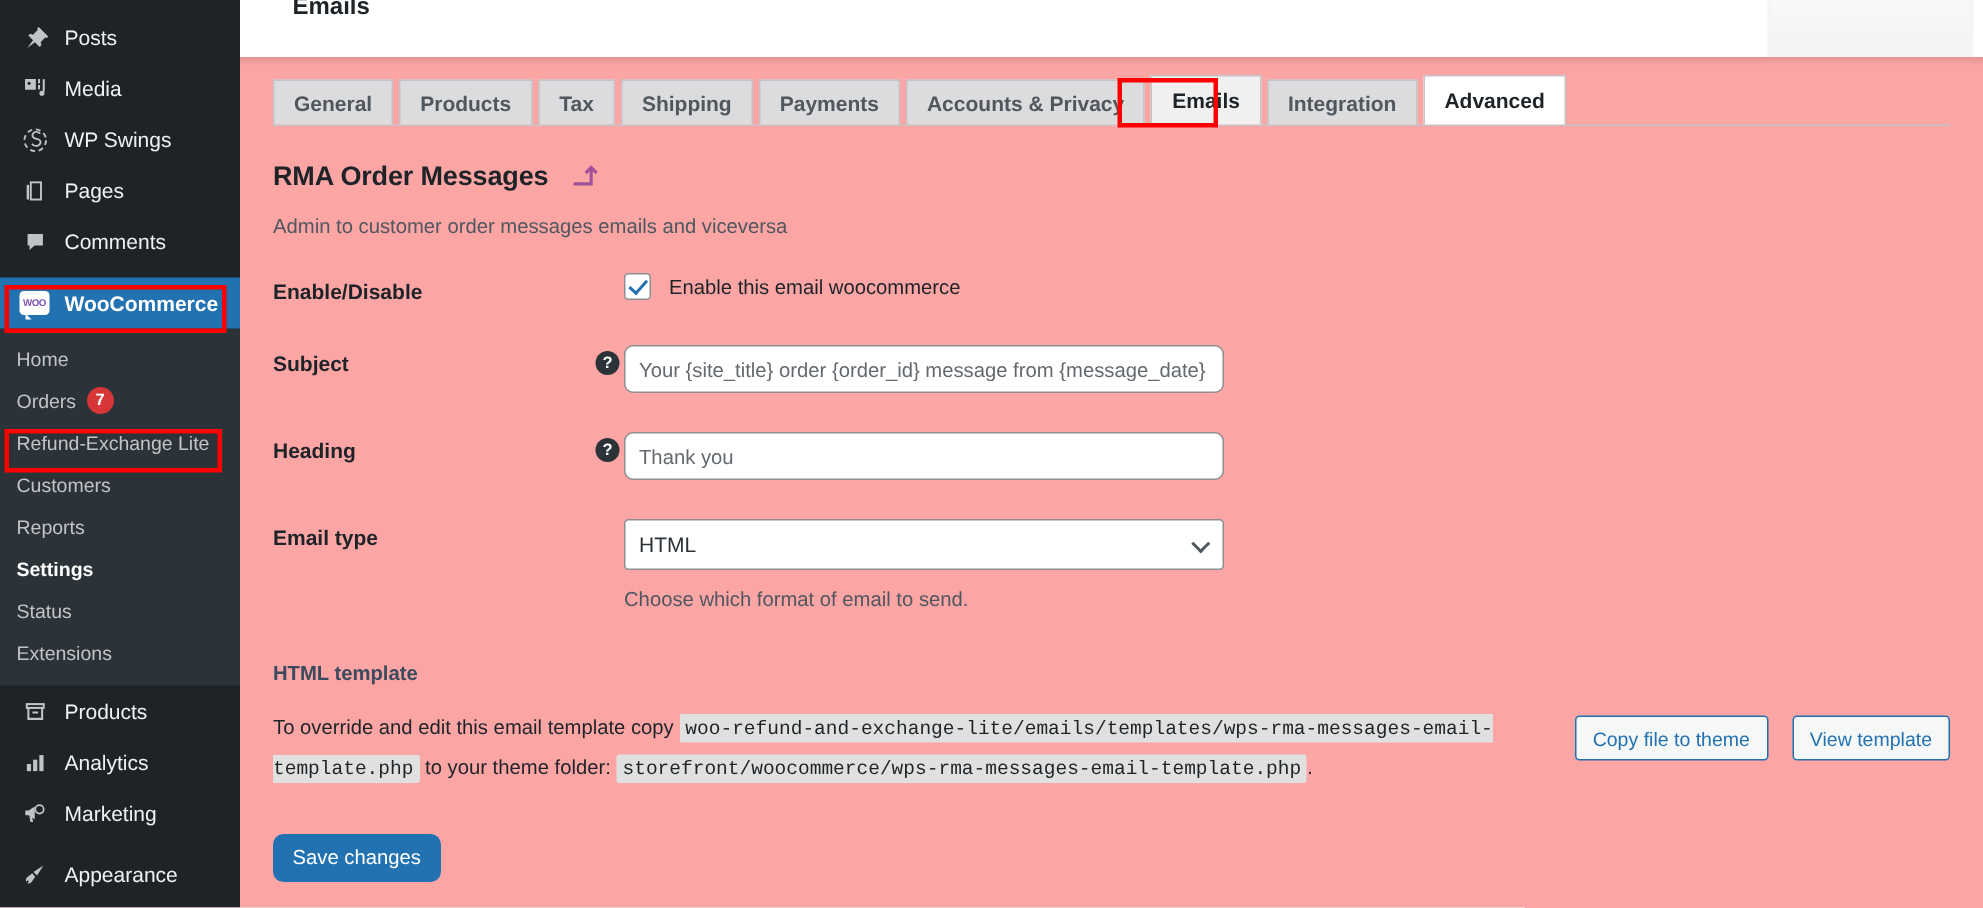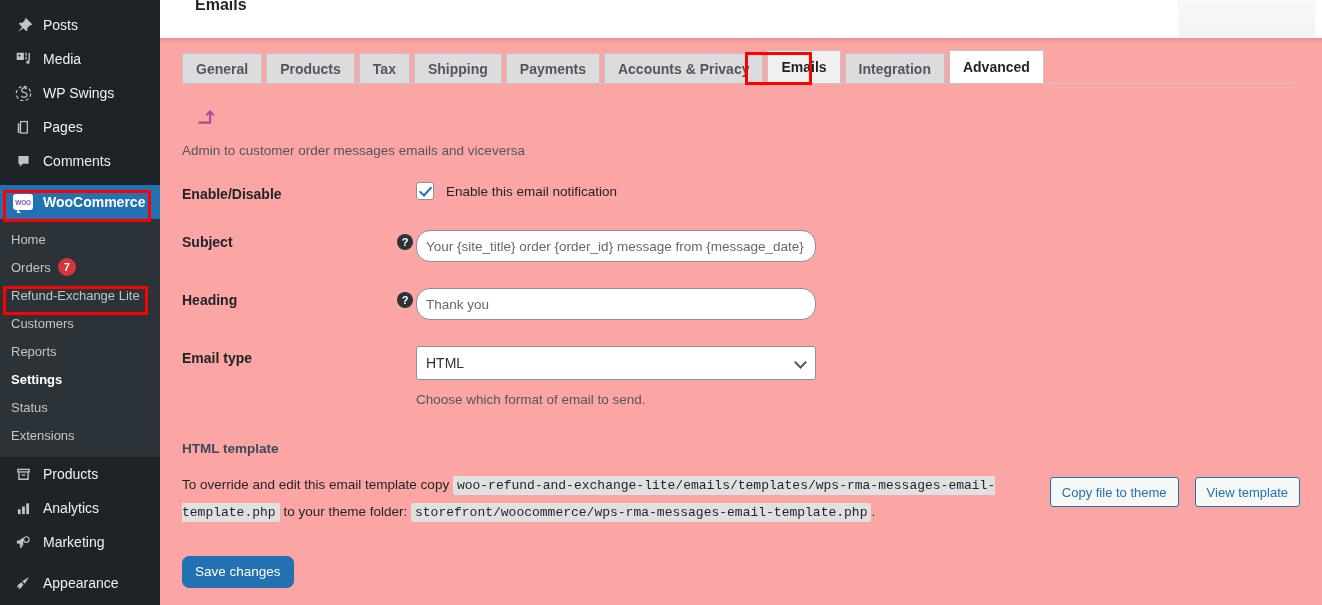--- a/index.html
+++ b/index.html
@@ -244,21 +244,21 @@
   }
   .cb-label {
     margin-left: 12px;
     font-size: 13.5px;
     color: #1d2327;
   }
 
   input.txt {
     width: 400px; height: 32px;
     border: 1px solid #8c8f94;
-    border-radius: 14px;
+    border-radius: 6px;
     background: #fff;
     padding: 0 9px;
     font-size: 13.5px;
     color: #2c3338;
     font-family: "Liberation Sans", sans-serif;
   }
   input.txt::placeholder { color: #646970; opacity: 1; }
 
   .selwrap {
     position: relative;
@@ -530,39 +530,40 @@
       <div class="tab">
           <span>Integration</span>
         </div>
       <div class="tab white">
           <span>Advanced</span>
         </div>
     </div>
 
     
     <div class="sec-head">
+      <h2>RMA Order Messages</h2>
       <span class="back-arrow">
         <svg class="svg-ico" width="20" height="20" viewBox="0 0 20 20" fill="none" stroke="#a0519a" stroke-width="2.1" stroke-linecap="square">
           <path d="M2.5 15.6h10.6V5.2"></path>
           <path d="M10.2 7.6 13.1 4.6 16 7.6"></path>
         </svg>
       </span>
     </div>
     <div class="sec-desc">Admin to customer order messages emails and viceversa</div>
 
     
     <div class="form-table">
 
       <div class="frow" style="margin-bottom:28px">
         <div class="flabel">Enable/Disable</div>
         <div class="fhelp"></div>
         <div class="fctrl">
           <label class="cb-wrap">
             <span class="cbbox"></span>
-            <span class="cb-label">Enable this email notification</span>
+            <span class="cb-label">Enable this email woocommerce</span>
           </label>
         </div>
       </div>
 
       <div class="frow" style="margin-bottom:26px">
         <div class="flabel">Subject</div>
         <div class="fhelp">
           <span class="helpdot">?</span>
         </div>
         <div class="fctrl">

